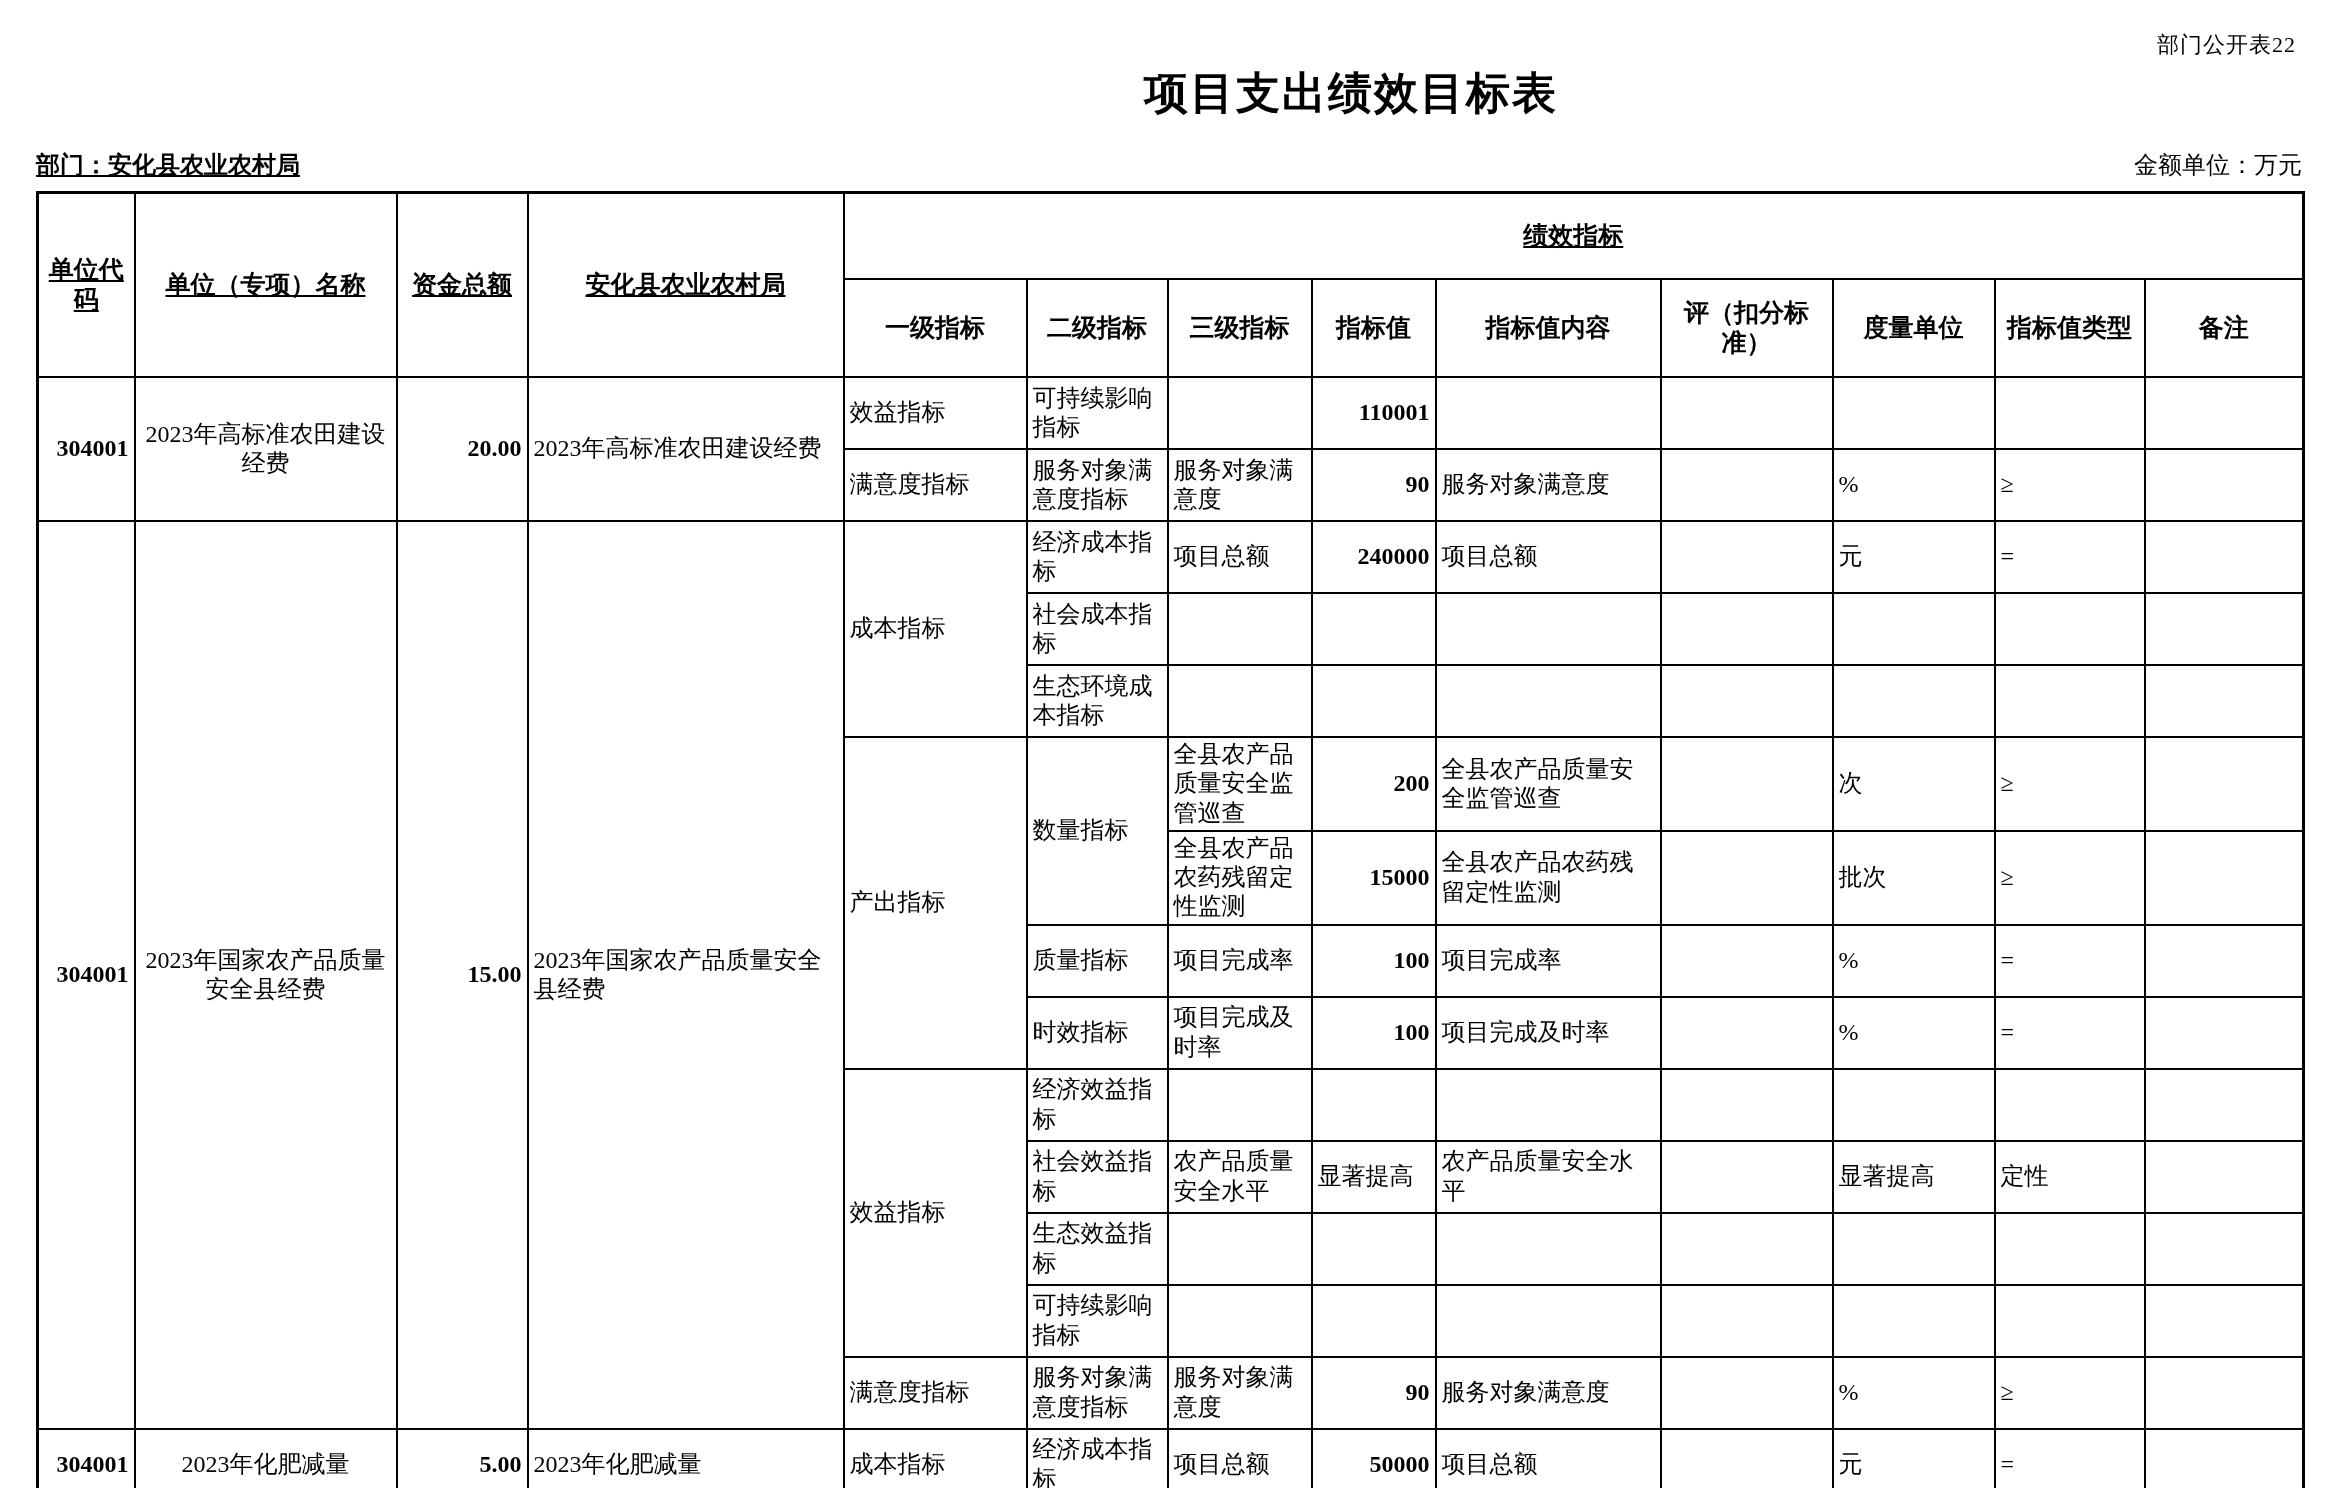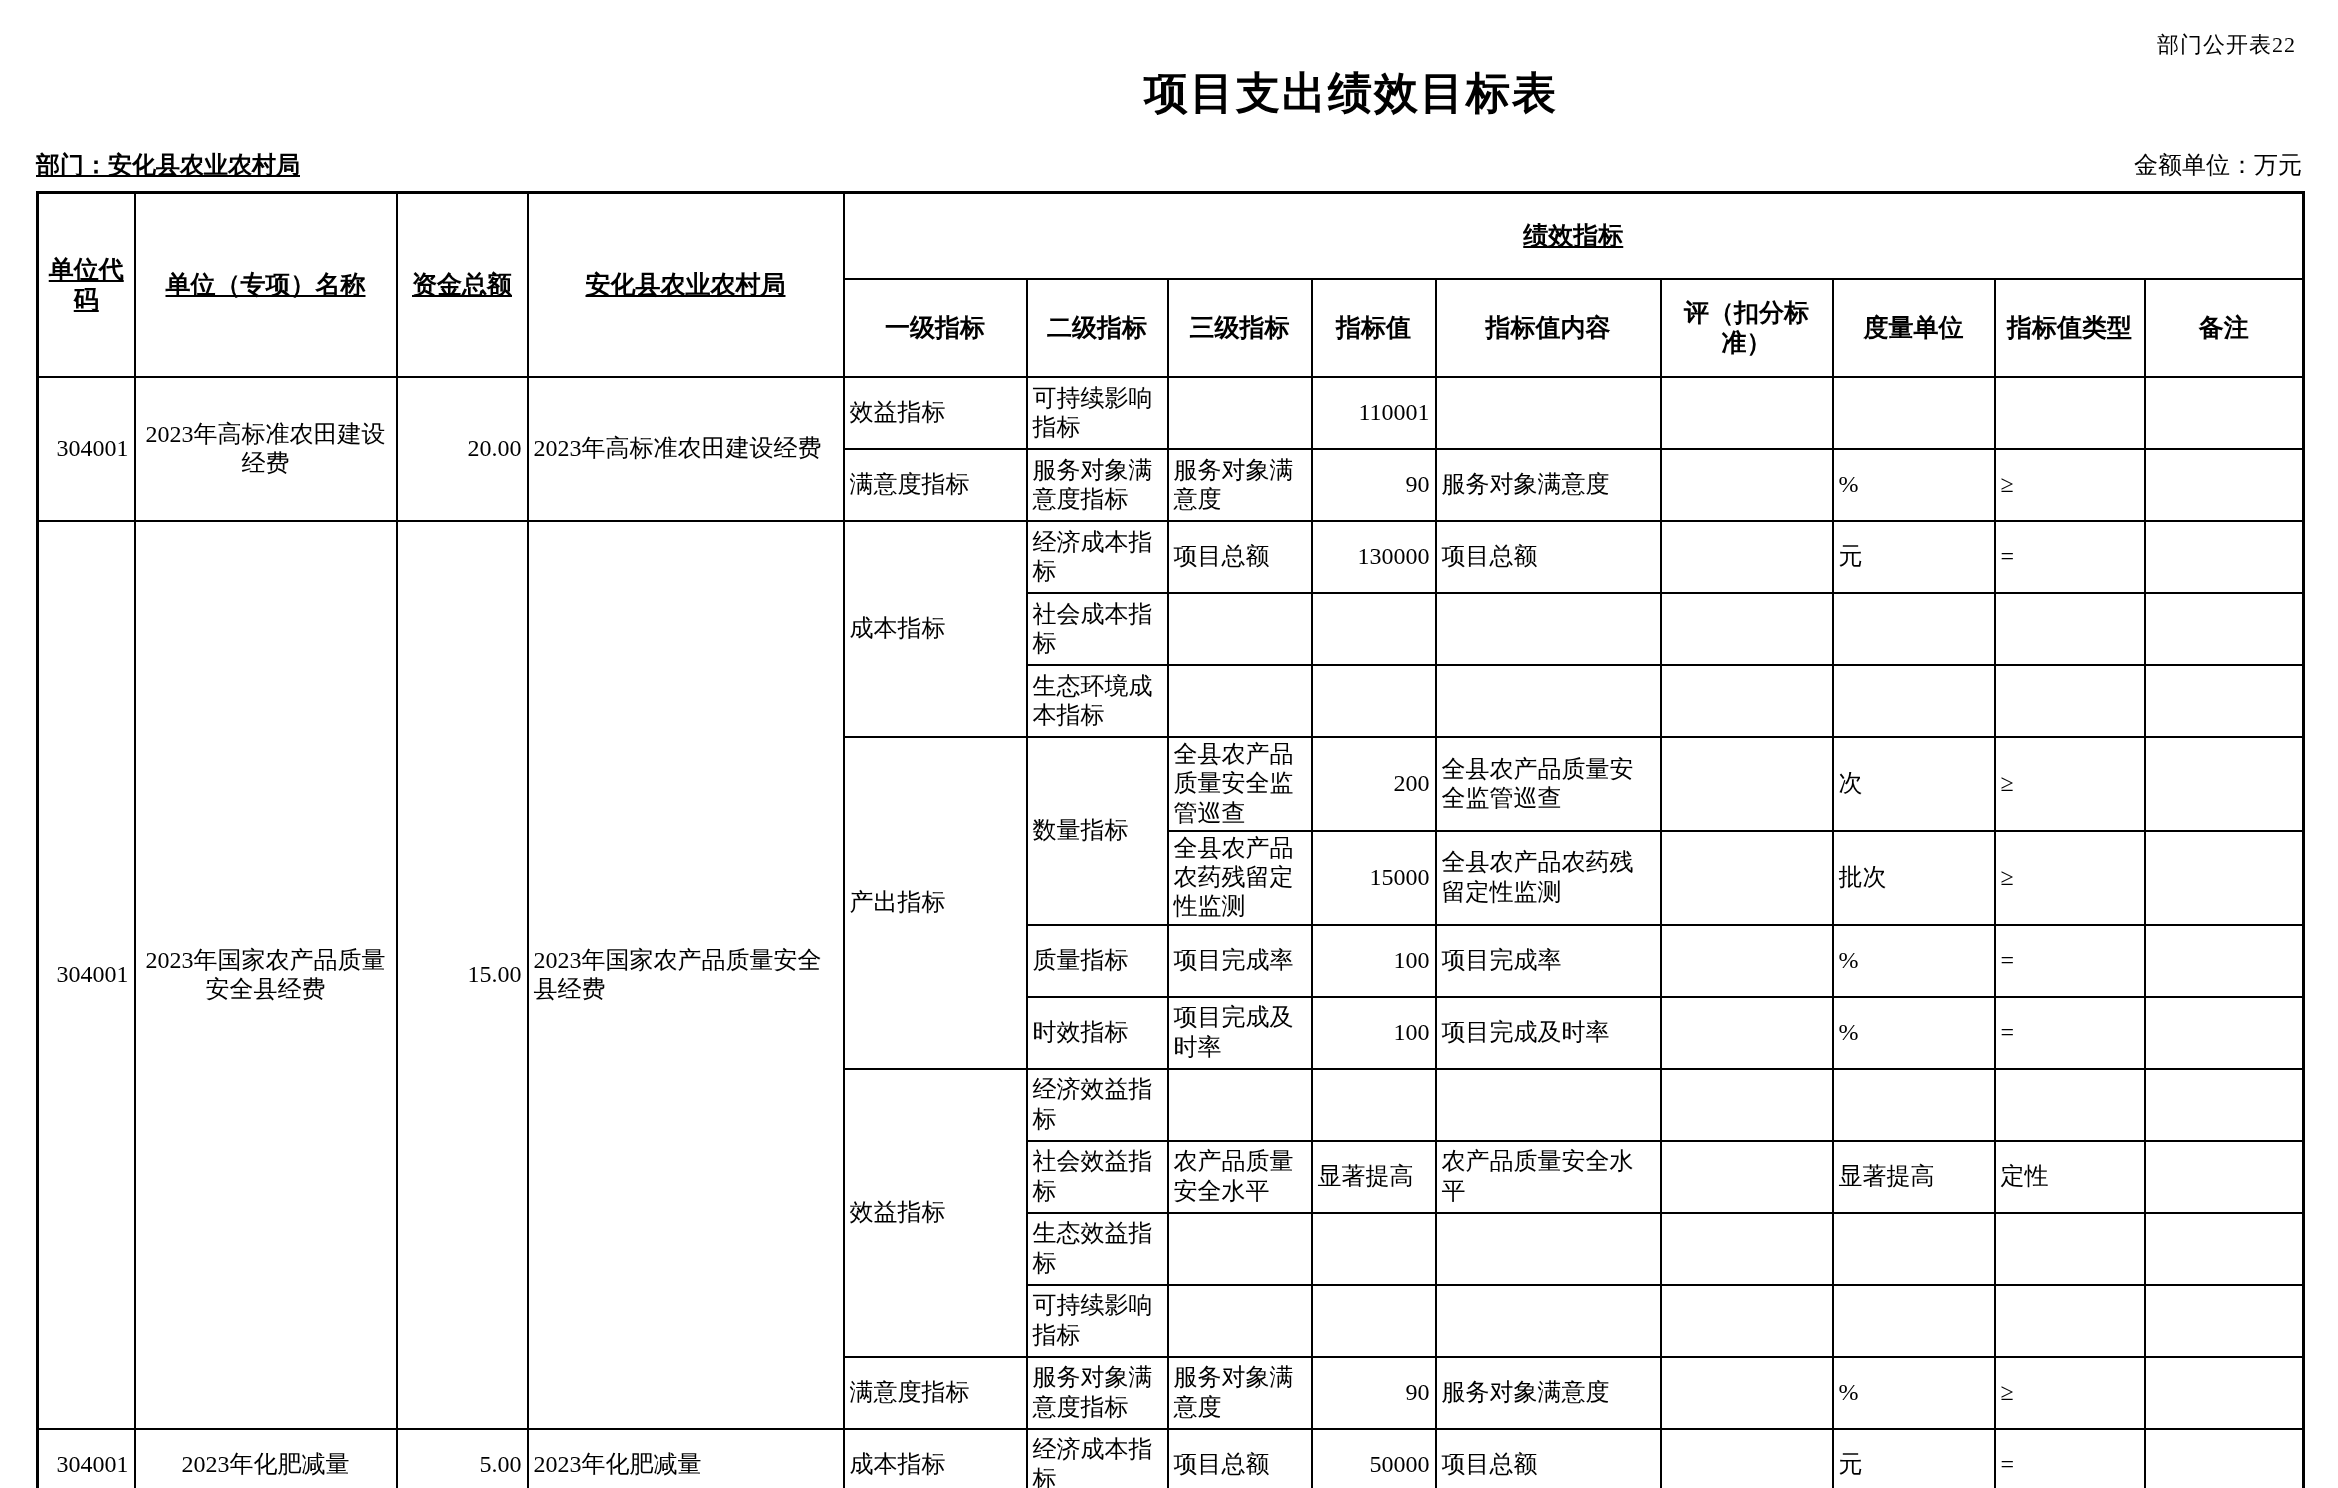--- a/index.html
+++ b/index.html
@@ -62,21 +62,21 @@
   .perf-table th {
     font-weight: bold;
     text-align: center;
     font-size: 25px;
   }
   .perf-table thead tr.hdr-top th { height: 80px; text-decoration: underline; }
   .perf-table thead tr.hdr-sub th { height: 92px; }
   .perf-table tbody td { height: 66px; }
   .al-l { text-align: left; }
   .al-c { text-align: center; }
-  .al-r { text-align: right; padding-right: 3px; }
+  .al-r { text-align: right; padding-right: 3px; font-weight: bold; }
 </style>
 </head>
 <body>
 
 <div class="doc-label">部门公开表22</div>
 
 <div class="page-title">项目支出绩效目标表</div>
 
 <div class="info-row">
   <span class="dept-label">部门：安化县农业农村局</span>
@@ -147,21 +147,21 @@
         <td class="al-l"></td>
       </tr>
       <tr>
         <td rowspan="12" class="al-r">304001</td>
         <td rowspan="12" class="al-c">2023年国家农产品质量安全县经费</td>
         <td rowspan="12" class="al-r">15.00</td>
         <td rowspan="12" class="al-l">2023年国家农产品质量安全县经费</td>
         <td rowspan="3" class="al-l">成本指标</td>
         <td class="al-l">经济成本指标</td>
         <td class="al-l">项目总额</td>
-        <td class="al-r">130000</td>
+        <td class="al-r">240000</td>
         <td class="al-l">项目总额</td>
         <td class="al-l"></td>
         <td class="al-l">元</td>
         <td class="al-l">=</td>
         <td class="al-l"></td>
       </tr>
       <tr>
         <td class="al-l">社会成本指标</td>
         <td class="al-l"></td>
         <td class="al-l"></td>

